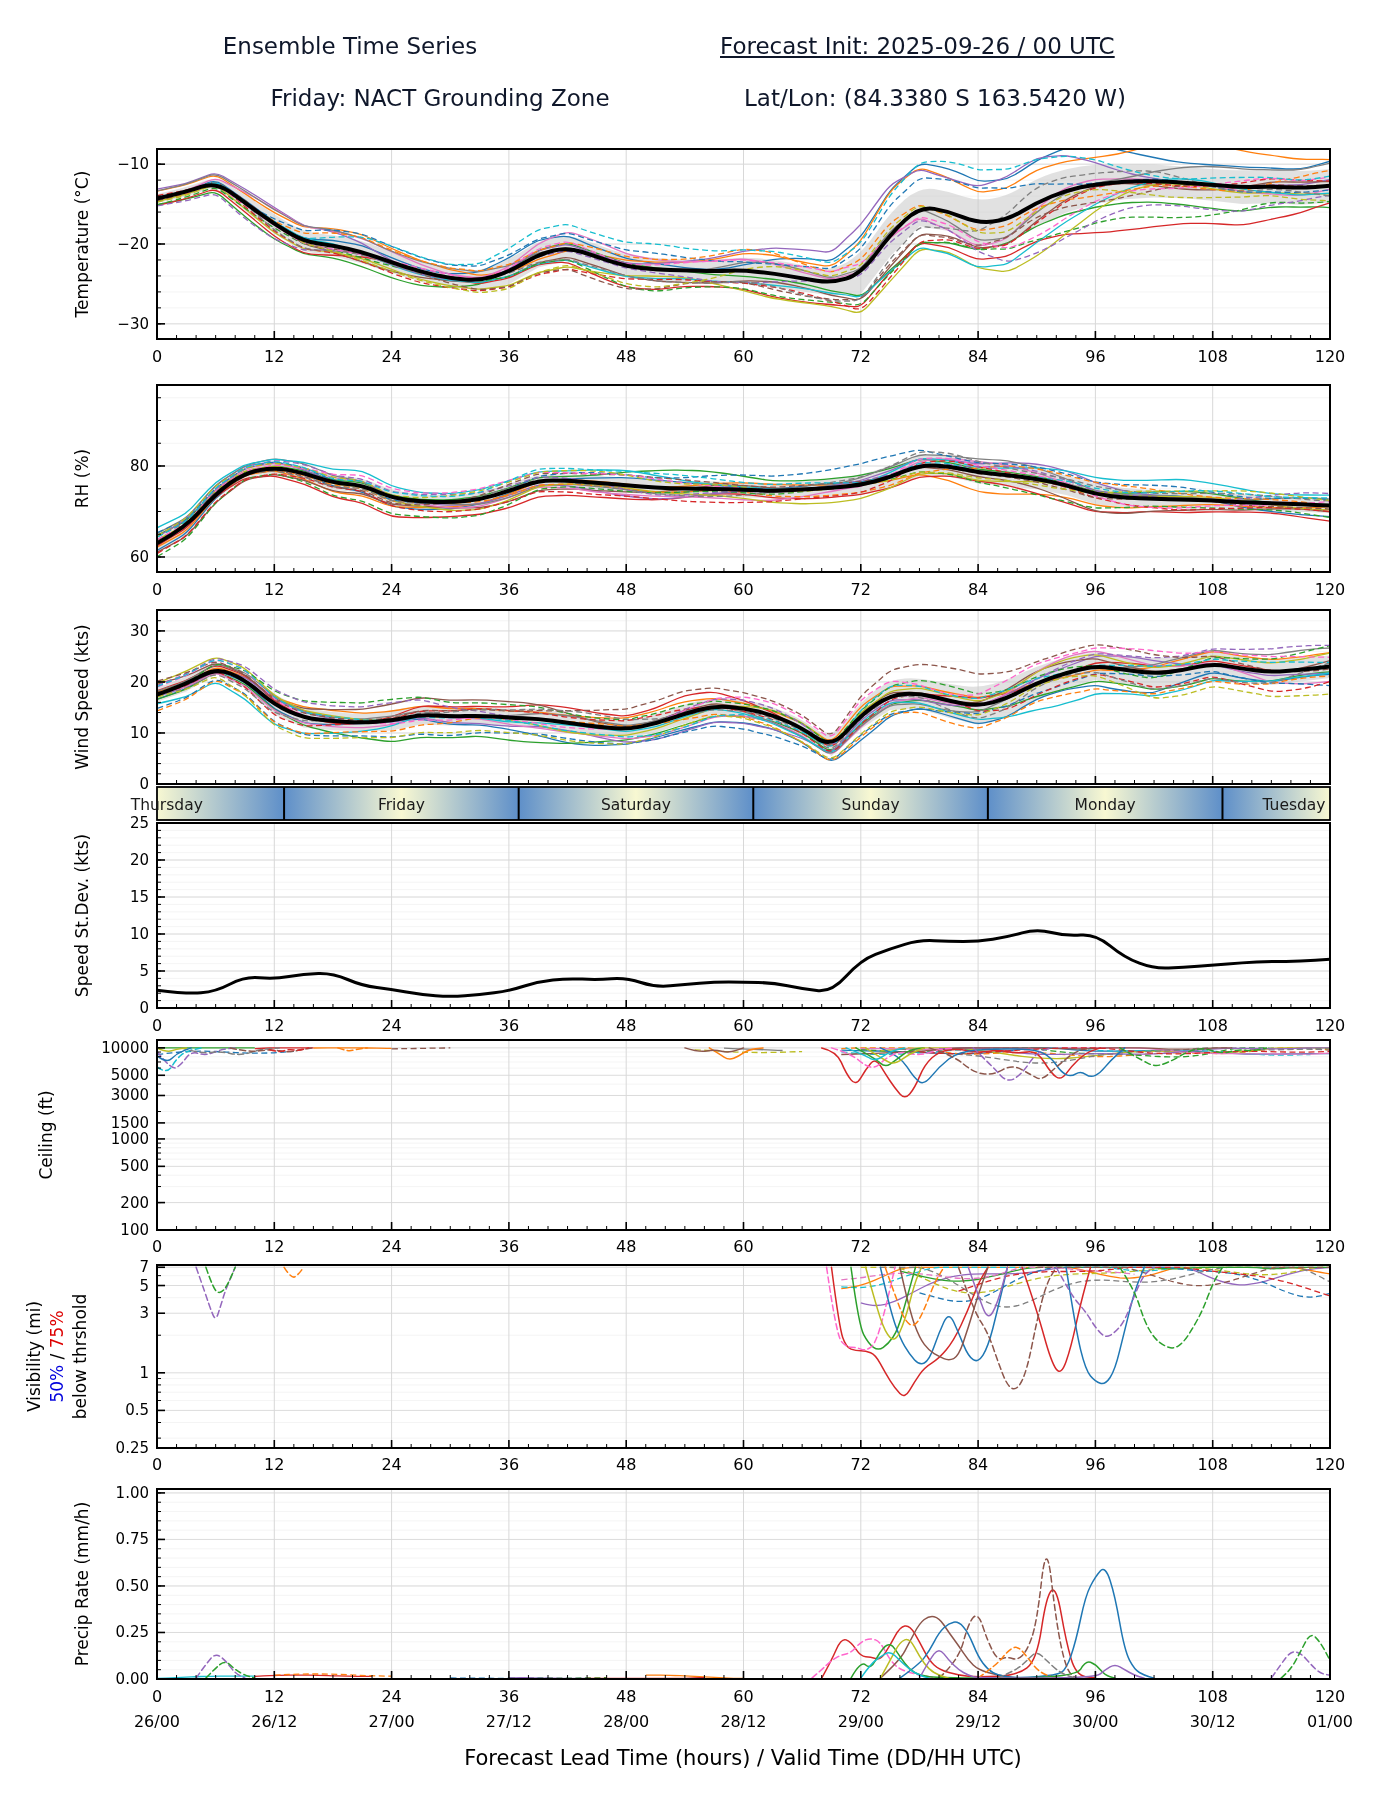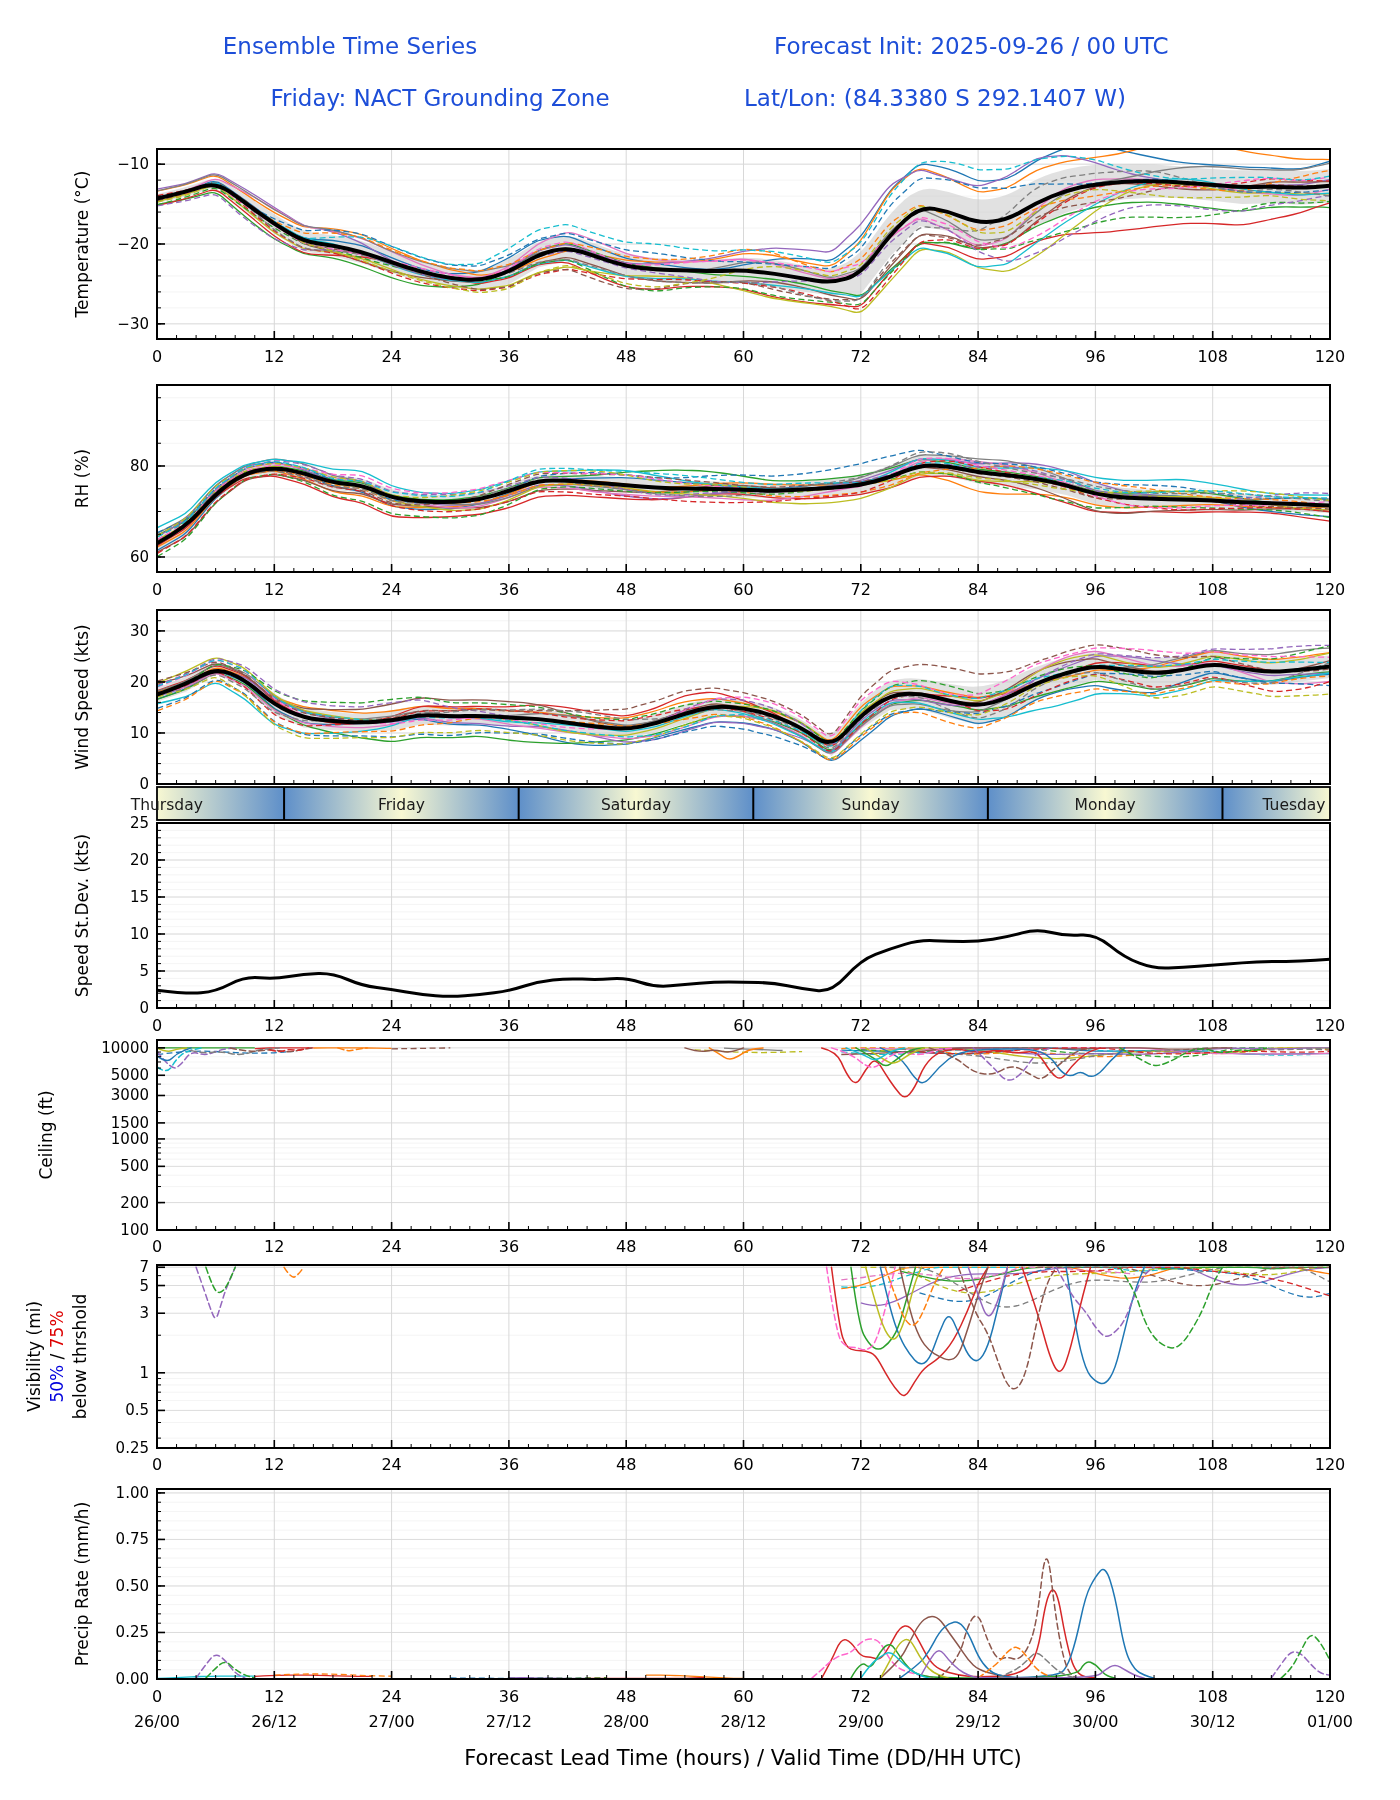--- a/index.html
+++ b/index.html
@@ -1,28 +1,28 @@
 <!DOCTYPE html>
 <html><head>
 <meta charset="utf-8">
 <style>
   html,body{margin:0;padding:0;background:#ffffff;}
   body{width:1400px;height:1800px;position:relative;font-family:"DejaVu Sans","Liberation Sans",sans-serif;color:#000;}
-  .hdr{position:absolute;white-space:nowrap;font-size:23px;color:#1d4ed8;}
+  .hdr{position:absolute;white-space:nowrap;font-size:23px;color:#0f172a;}
   .centered{transform:translateX(-50%);}
   #xlabel{position:absolute;left:743px;top:1746px;transform:translateX(-50%);font-size:21px;white-space:nowrap;}
   svg{position:absolute;left:0;top:0;}
 </style>
 </head>
 <body>
 
 <div class="hdr centered" style="left:350px;top:33px;">Ensemble Time Series</div>
 <div class="hdr centered" style="left:440px;top:85px;">Friday: NACT Grounding Zone</div>
-<div class="hdr" style="left:774px;top:33px;">Forecast Init: 2025-09-26 / 00 UTC</div>
-<div class="hdr" style="left:744px;top:85px;">Lat/Lon: (84.3380 S 292.1407 W)</div>
+<div class="hdr" style="left:720px;top:33px;text-decoration:underline;">Forecast Init: 2025-09-26 / 00 UTC</div>
+<div class="hdr" style="left:744px;top:85px;">Lat/Lon: (84.3380 S 163.5420 W)</div>
 <div id="xlabel">Forecast Lead Time (hours) / Valid Time (DD/HH UTC)</div>
 
 <svg id="chart" width="1400" height="1800" viewBox="0 0 1400 1800">
     <defs>
       <clipPath id="clip-temperature">
         <rect x="157" y="149" width="1173" height="190"></rect>
       </clipPath>
       <clipPath id="clip-rh">
         <rect x="157" y="385" width="1173" height="187"></rect>
       </clipPath>

